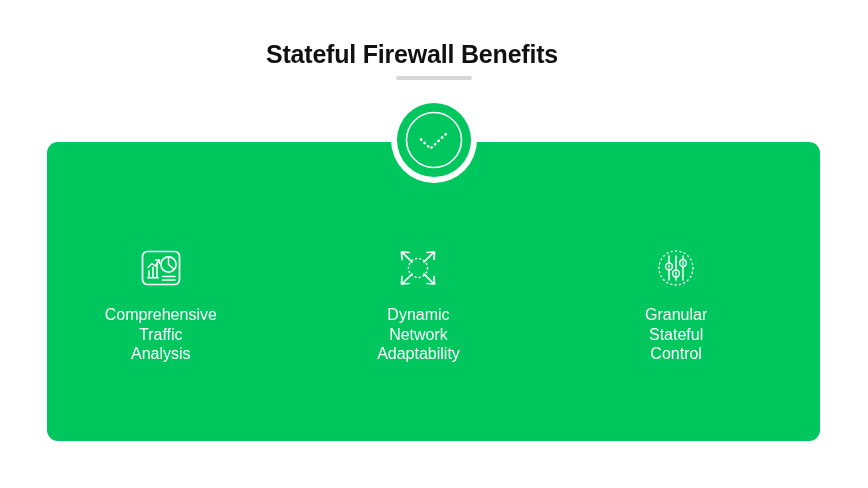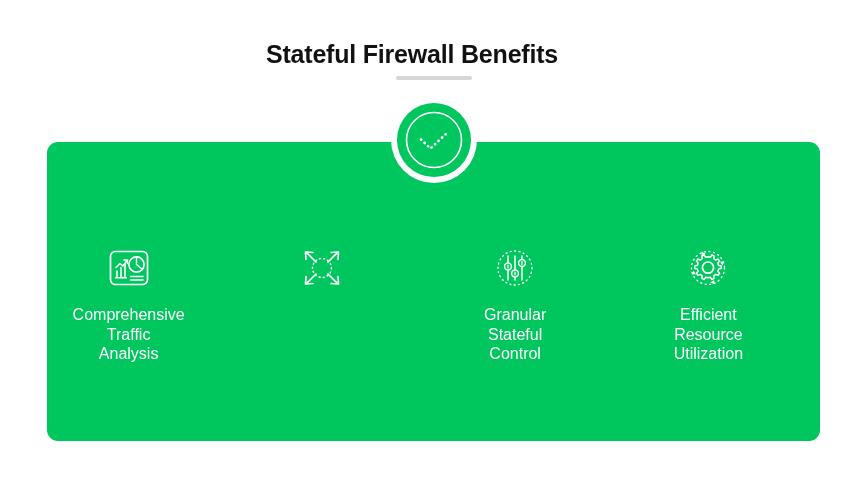--- a/index.html
+++ b/index.html
@@ -178,20 +178,23 @@
 
         <line x1="29" y1="17" x2="38.5" y2="7.5" stroke="#ffffff" stroke-width="1.7" stroke-linecap="round"></line>
         <path d="M32 7.5 L39.5 7 L39 14.5" fill="none" stroke="#ffffff" stroke-width="1.7" stroke-linecap="round" stroke-linejoin="round"></path>
 
         <line x1="17" y1="29" x2="7.5" y2="38.5" stroke="#ffffff" stroke-width="1.7" stroke-linecap="round"></line>
         <path d="M14 38.5 L6.5 39 L7 31.5" fill="none" stroke="#ffffff" stroke-width="1.7" stroke-linecap="round" stroke-linejoin="round"></path>
 
         <line x1="29" y1="29" x2="38.5" y2="38.5" stroke="#ffffff" stroke-width="1.7" stroke-linecap="round"></line>
         <path d="M39 31.5 L39.5 39 L32 38.5" fill="none" stroke="#ffffff" stroke-width="1.7" stroke-linecap="round" stroke-linejoin="round"></path>
       </svg>
+      <div class="benefit-label">Dynamic
+Network
+Adaptability</div>
     </div>
 
     <div class="benefit">
       <svg class="benefit-icon" viewBox="0 0 46 46">
         <circle cx="23" cy="23" r="17" fill="none" stroke="#ffffff" stroke-width="1.4" stroke-dasharray="1 3.4" stroke-linecap="round"></circle>
 
         <line x1="16" y1="11" x2="16" y2="35" stroke="#ffffff" stroke-width="1.5" stroke-linecap="round"></line>
         <line x1="23" y1="11" x2="23" y2="35" stroke="#ffffff" stroke-width="1.5" stroke-linecap="round"></line>
         <line x1="30" y1="11" x2="30" y2="35" stroke="#ffffff" stroke-width="1.5" stroke-linecap="round"></line>
 
@@ -200,37 +203,15 @@
         <circle cx="23" cy="28.5" r="3.4" fill="#00c65e" stroke="#ffffff" stroke-width="1.5"></circle>
         <line x1="23" y1="27.1" x2="23" y2="29.9" stroke="#ffffff" stroke-width="1.2" stroke-linecap="round"></line>
         <circle cx="30" cy="18" r="3.4" fill="#00c65e" stroke="#ffffff" stroke-width="1.5"></circle>
         <line x1="30" y1="16.6" x2="30" y2="19.4" stroke="#ffffff" stroke-width="1.2" stroke-linecap="round"></line>
       </svg>
       <div class="benefit-label">Granular
 Stateful
 Control</div>
     </div>
 
-    <div class="benefit">
-      <svg class="benefit-icon" viewBox="0 0 46 46">
-
-        <circle cx="23" cy="23" r="16.5" fill="none" stroke="#ffffff" stroke-width="1.4" stroke-dasharray="1 3.6" stroke-linecap="round"></circle>
-        <path d="M16.5 6.8 L20.6 8.6 L16.8 10.9 Z" fill="#ffffff"></path>
-        <path d="M39.2 16.5 L37.4 20.6 L35.1 16.8 Z" fill="#ffffff"></path>
-        <path d="M29.5 39.2 L25.4 37.4 L29.2 35.1 Z" fill="#ffffff"></path>
-        <path d="M6.8 29.5 L8.6 25.4 L10.9 29.2 Z" fill="#ffffff"></path>
-
-        <path d="M23 10.8 L25.6 11.2 L26.9 8.9 L29.3 10.1 L28.9 12.7 L31.0 14.3
-                 L33.4 13.2 L34.9 15.4 L33.2 17.4 L34.0 19.9 L36.6 20.3 L36.6 23.0
-                 L34.0 23.4 L33.2 25.9 L34.9 27.9 L33.4 30.1 L31.0 29.0 L28.9 30.6
-                 L29.3 33.2 L26.9 34.4 L25.6 32.1 L23 32.5 L20.4 32.1 L19.1 34.4
-                 L16.7 33.2 L17.1 30.6 L15.0 29.0 L12.6 30.1 L11.1 27.9 L12.8 25.9
-                 L12.0 23.4 L9.4 23.0 L9.4 20.3 L12.0 19.9 L12.8 17.4 L11.1 15.4
-                 L12.6 13.2 L15.0 14.3 L17.1 12.7 L16.7 10.1 L19.1 8.9 L20.4 11.2 Z" fill="none" stroke="#ffffff" stroke-width="1.5" stroke-linejoin="round" transform="translate(0,1.2) scale(0.97) translate(0.7,0)"></path>
-        <circle cx="23" cy="22.6" r="5.6" fill="none" stroke="#ffffff" stroke-width="1.7"></circle>
-      </svg>
-      <div class="benefit-label">Efficient
-Resource
-Utilization</div>
-    </div>
 
   </div>
 </div>
 
 </body></html>

